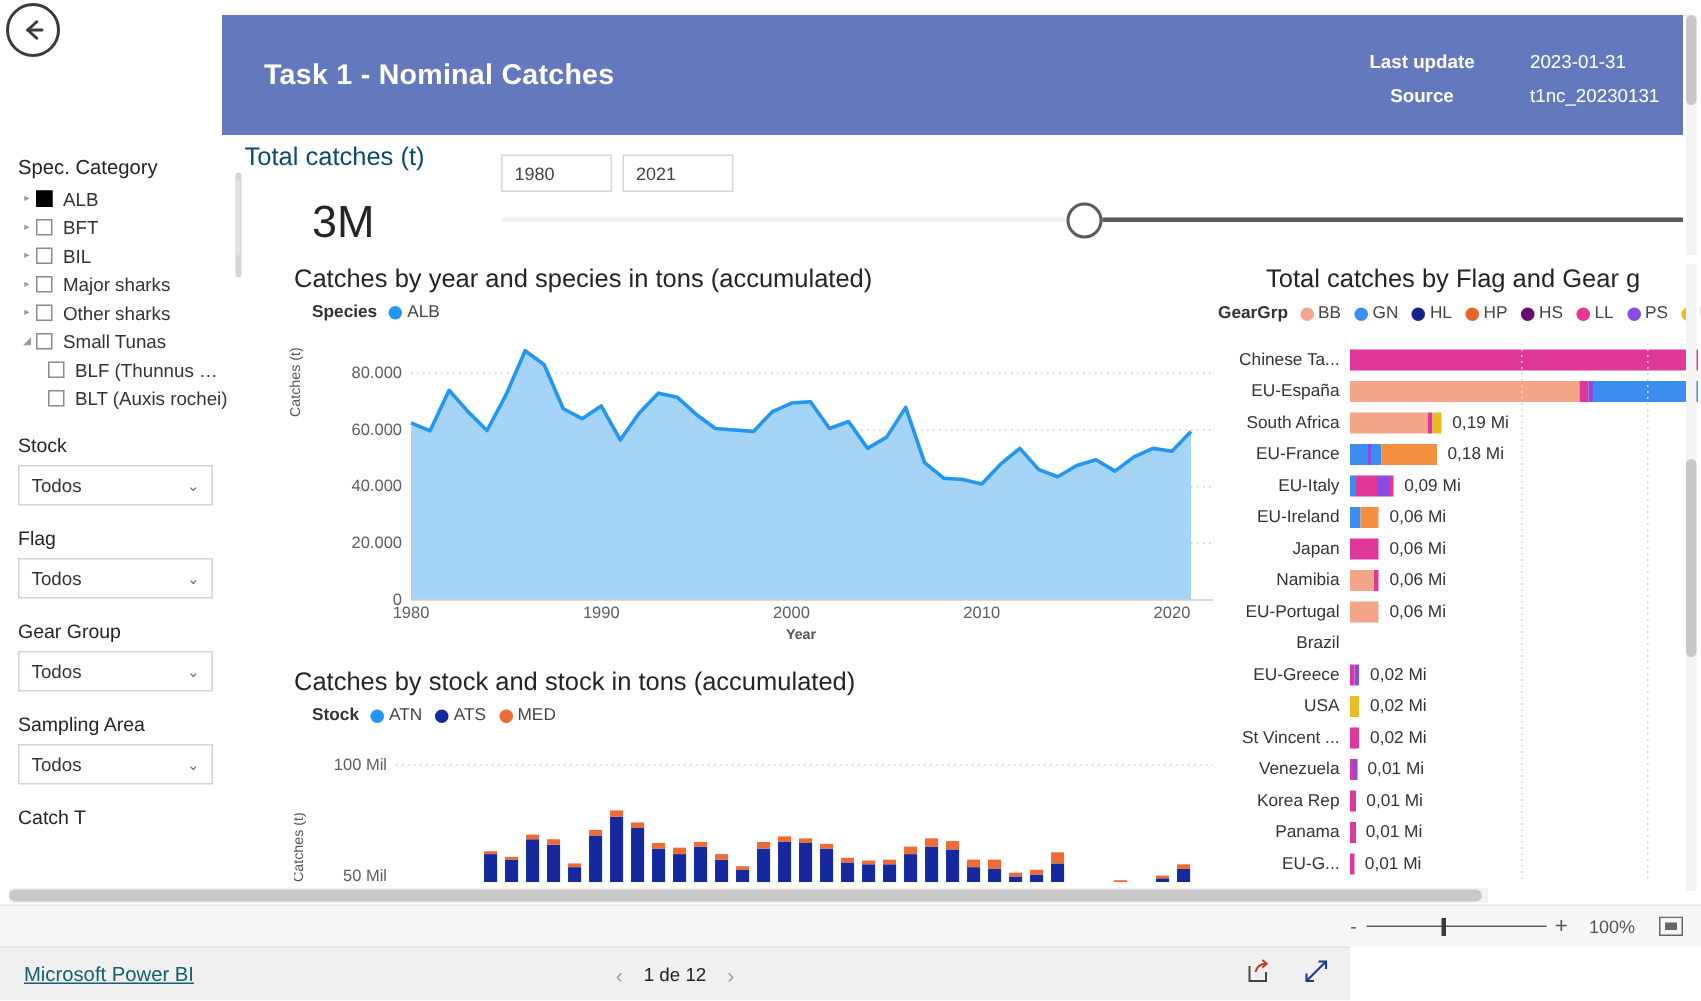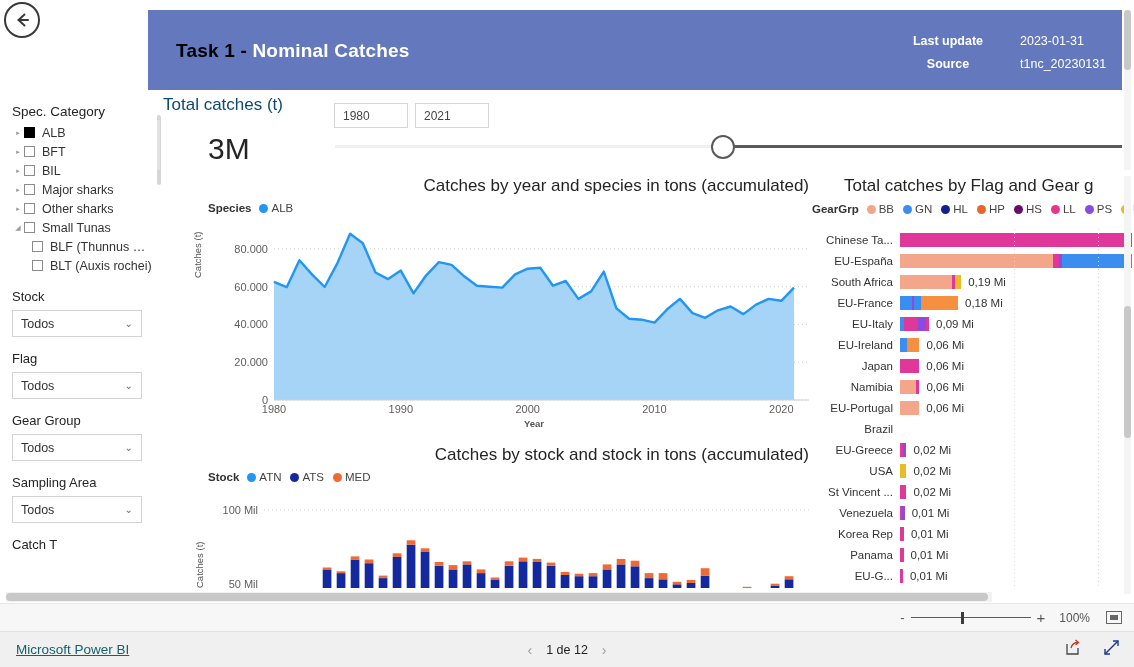--- a/index.html
+++ b/index.html
@@ -79,21 +79,21 @@
 
   
   .banner {
     position:absolute; left:148px; top:10px; width:974px; height:80px;
     background:#6479bd;
   }
   .banner-title {
     position:absolute; left:28px; top:30px; font-size:19px; font-weight:bold;
     color:#ffffff; letter-spacing:.2px;
   }
-  .banner-title .t1 { color:#000000; }
+  .banner-title .t1 { color:#ffffff; }
   .meta { position:absolute; right:12px; top:24px; text-align:left; }
   .meta-row { display:flex; font-size:12.5px; color:#fff; margin-bottom:9px; }
   .meta-key { font-weight:bold; width:96px; text-align:center; }
   .meta-val { margin-left:24px; width:90px; }
 
   
   .kpi-label {
     position:absolute; left:163px; top:95px; font-size:17px; color:#0c4a6e;
   }
   .kpi-rule {
@@ -121,21 +121,21 @@
     background:#595959;
   }
   .slider-thumb {
     position:absolute; left:711px; top:135px; width:24px; height:24px;
     border-radius:50%; background:#fff; border:2px solid #5a5a5a; cursor:pointer;
   }
 
   
   .panel1 { position:absolute; left:196px; top:176px; width:613px; height:268px; }
   .chart-title {
-    text-align:right; font-size:17px; color:#252423; margin-bottom:6px;
+    text-align:left; font-size:17px; color:#252423; margin-bottom:6px;
   }
   .legend { display:flex; align-items:center; font-size:11.5px; padding-left:12px; }
   .legend-title { font-weight:bold; color:#333; margin-right:8px; font-size:11.5px; }
   .lg-item { display:flex; align-items:center; margin-right:9px; color:#444; }
   .lg-dot { width:9px; height:9px; border-radius:50%; margin-right:3px; }
 
   .plot1 { position:relative; width:613px; height:210px; margin-top:6px; }
   .ylab-v {
     position:absolute; left:-4px; top:58px; transform:rotate(-90deg);
     transform-origin:left top; font-size:9.5px; color:#555; white-space:nowrap;
@@ -219,21 +219,21 @@
   .zm-track { width:120px; height:1.5px; background:#5a5a5a; position:relative; }
   .zm-thumb {
     position:absolute; left:50px; top:-5px; width:3px; height:12px; background:#3b3b3b;
   }
   .zm-plus { font-size:15px; color:#555; margin-left:6px; margin-right:14px; }
   .zm-pct { font-size:12px; color:#555; margin-right:16px; }
   .zm-fit { color:#555; display:flex; }
 
   
   .footer {
-    position:absolute; left:0; top:631px; width:1134px; height:36px;
+    position:absolute; left:0; top:631px; width:900px; height:36px;
     background:#f0f0f0; border-top:1px solid #e1e1e1;
     display:flex; align-items:center;
   }
   .pbi-link {
     position:absolute; left:16px; font-size:13.5px; color:#15616e;
     text-decoration:underline; cursor:pointer;
   }
   .pager { position:absolute; left:50%; transform:translateX(-50%); display:flex; align-items:center; }
   .pg-arrow { color:#9a9a9a; font-size:14px; padding:0 14px; cursor:pointer; }
   .pg-text { font-size:12.5px; color:#222; }

